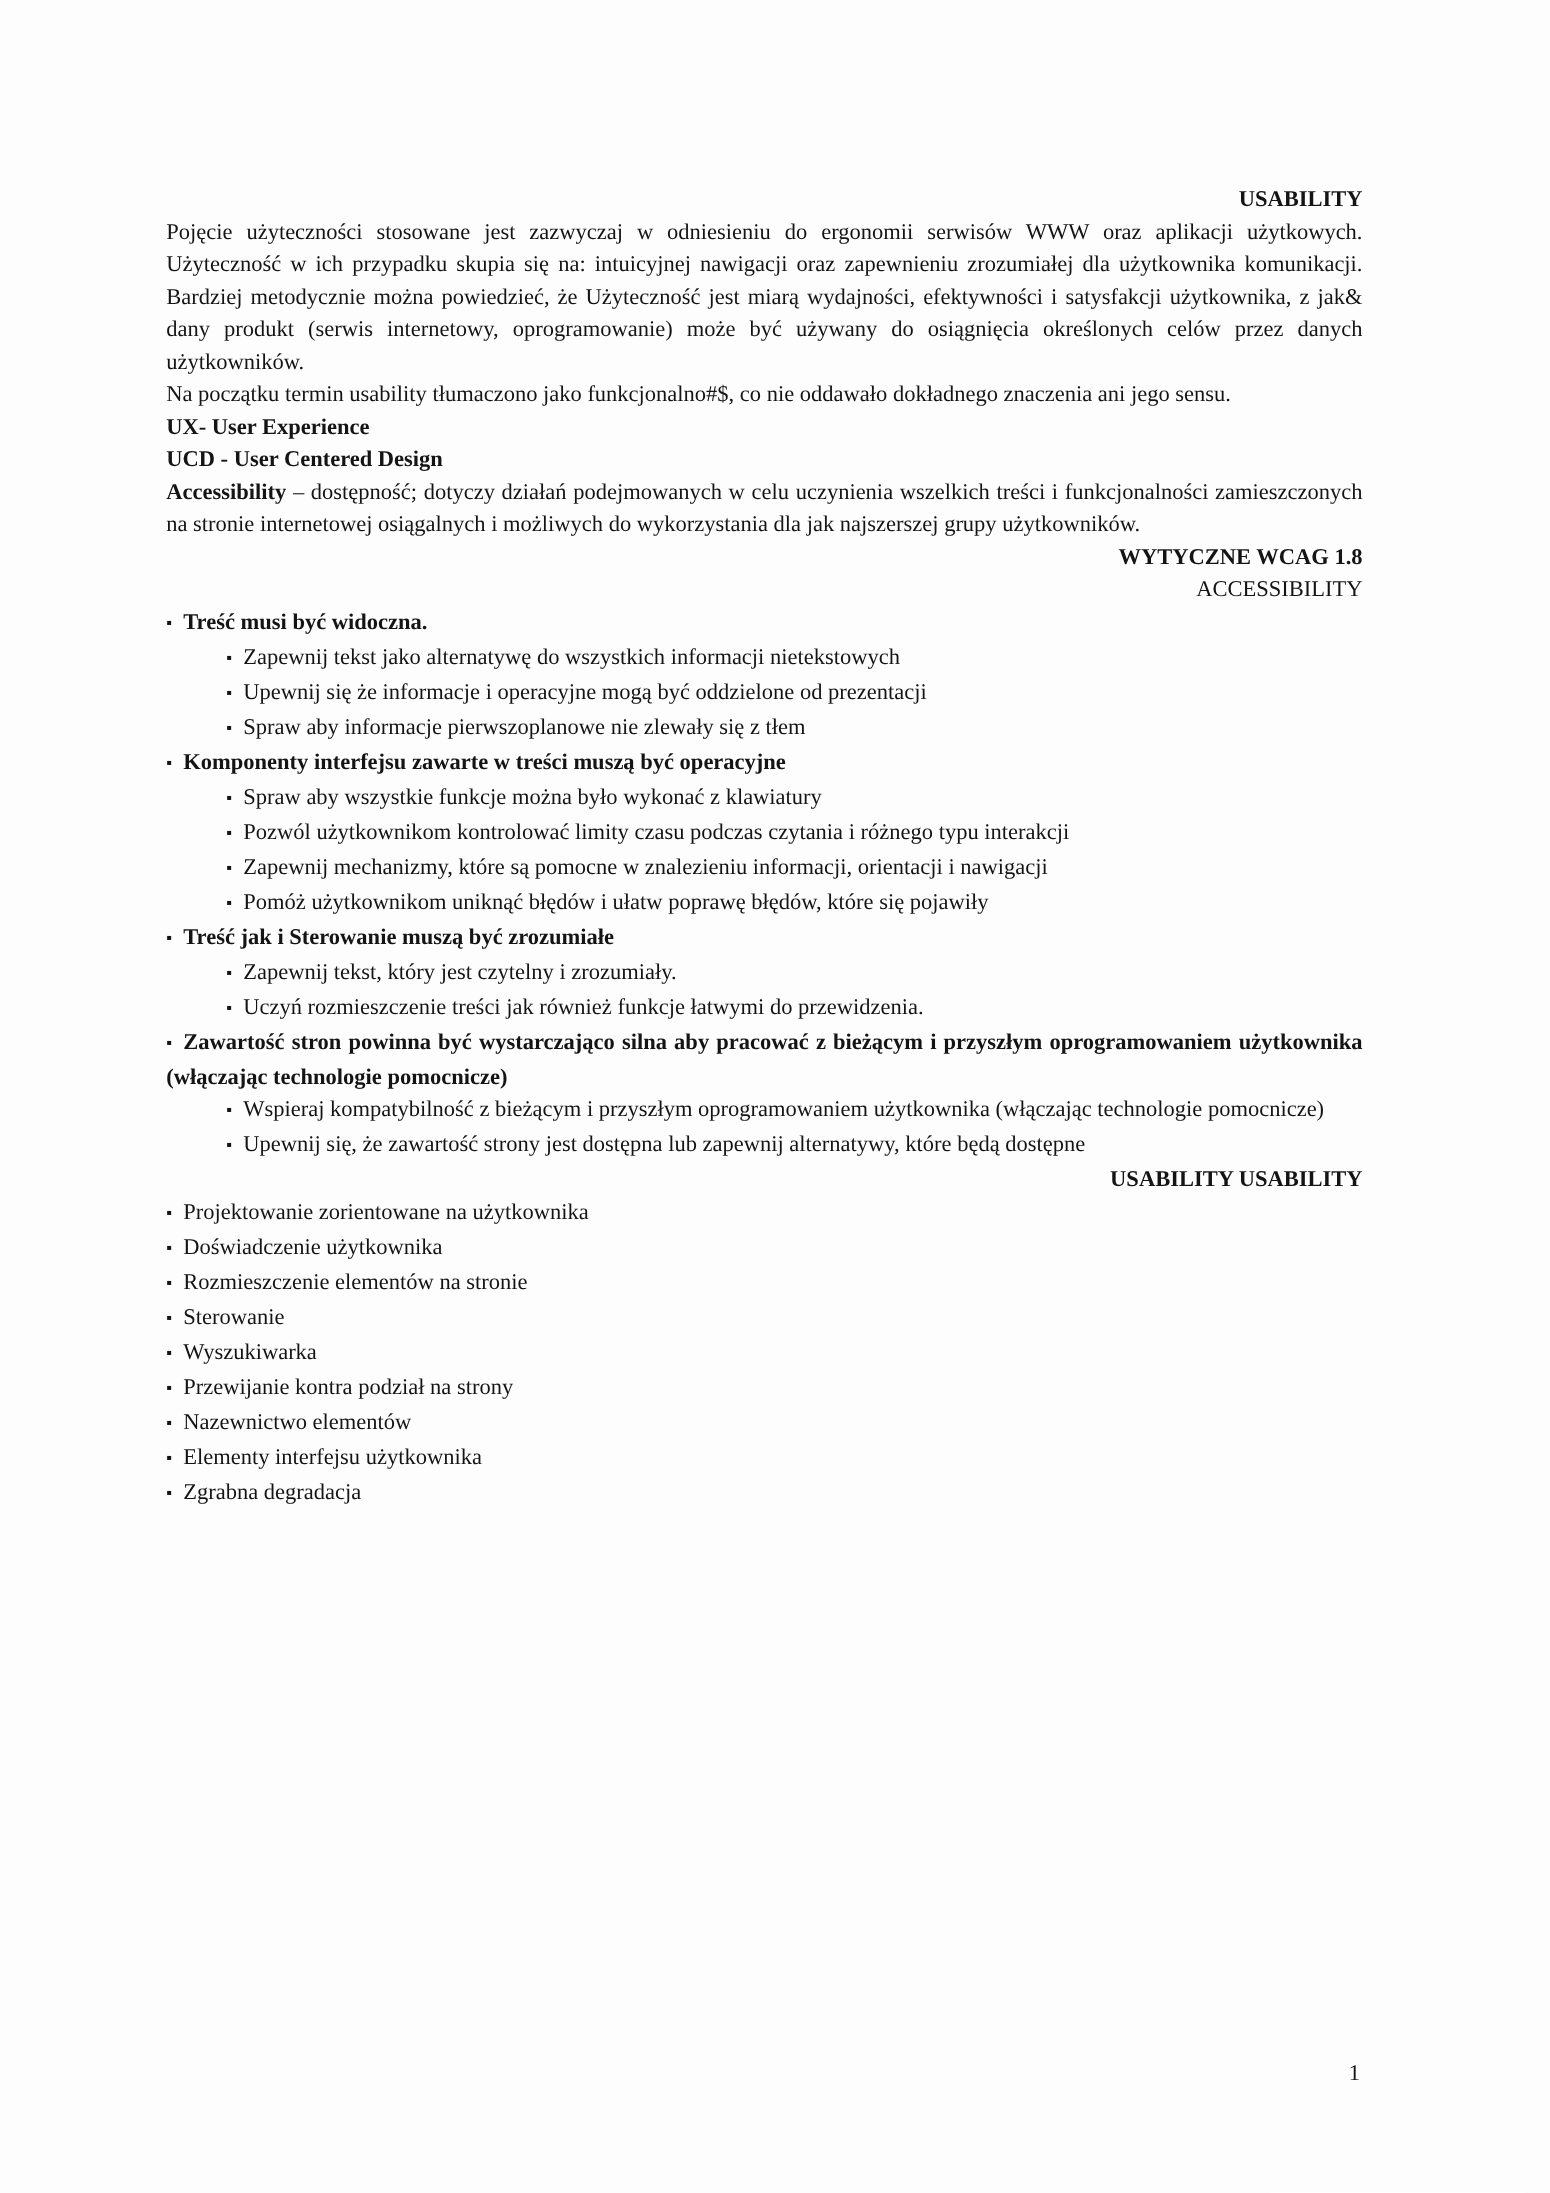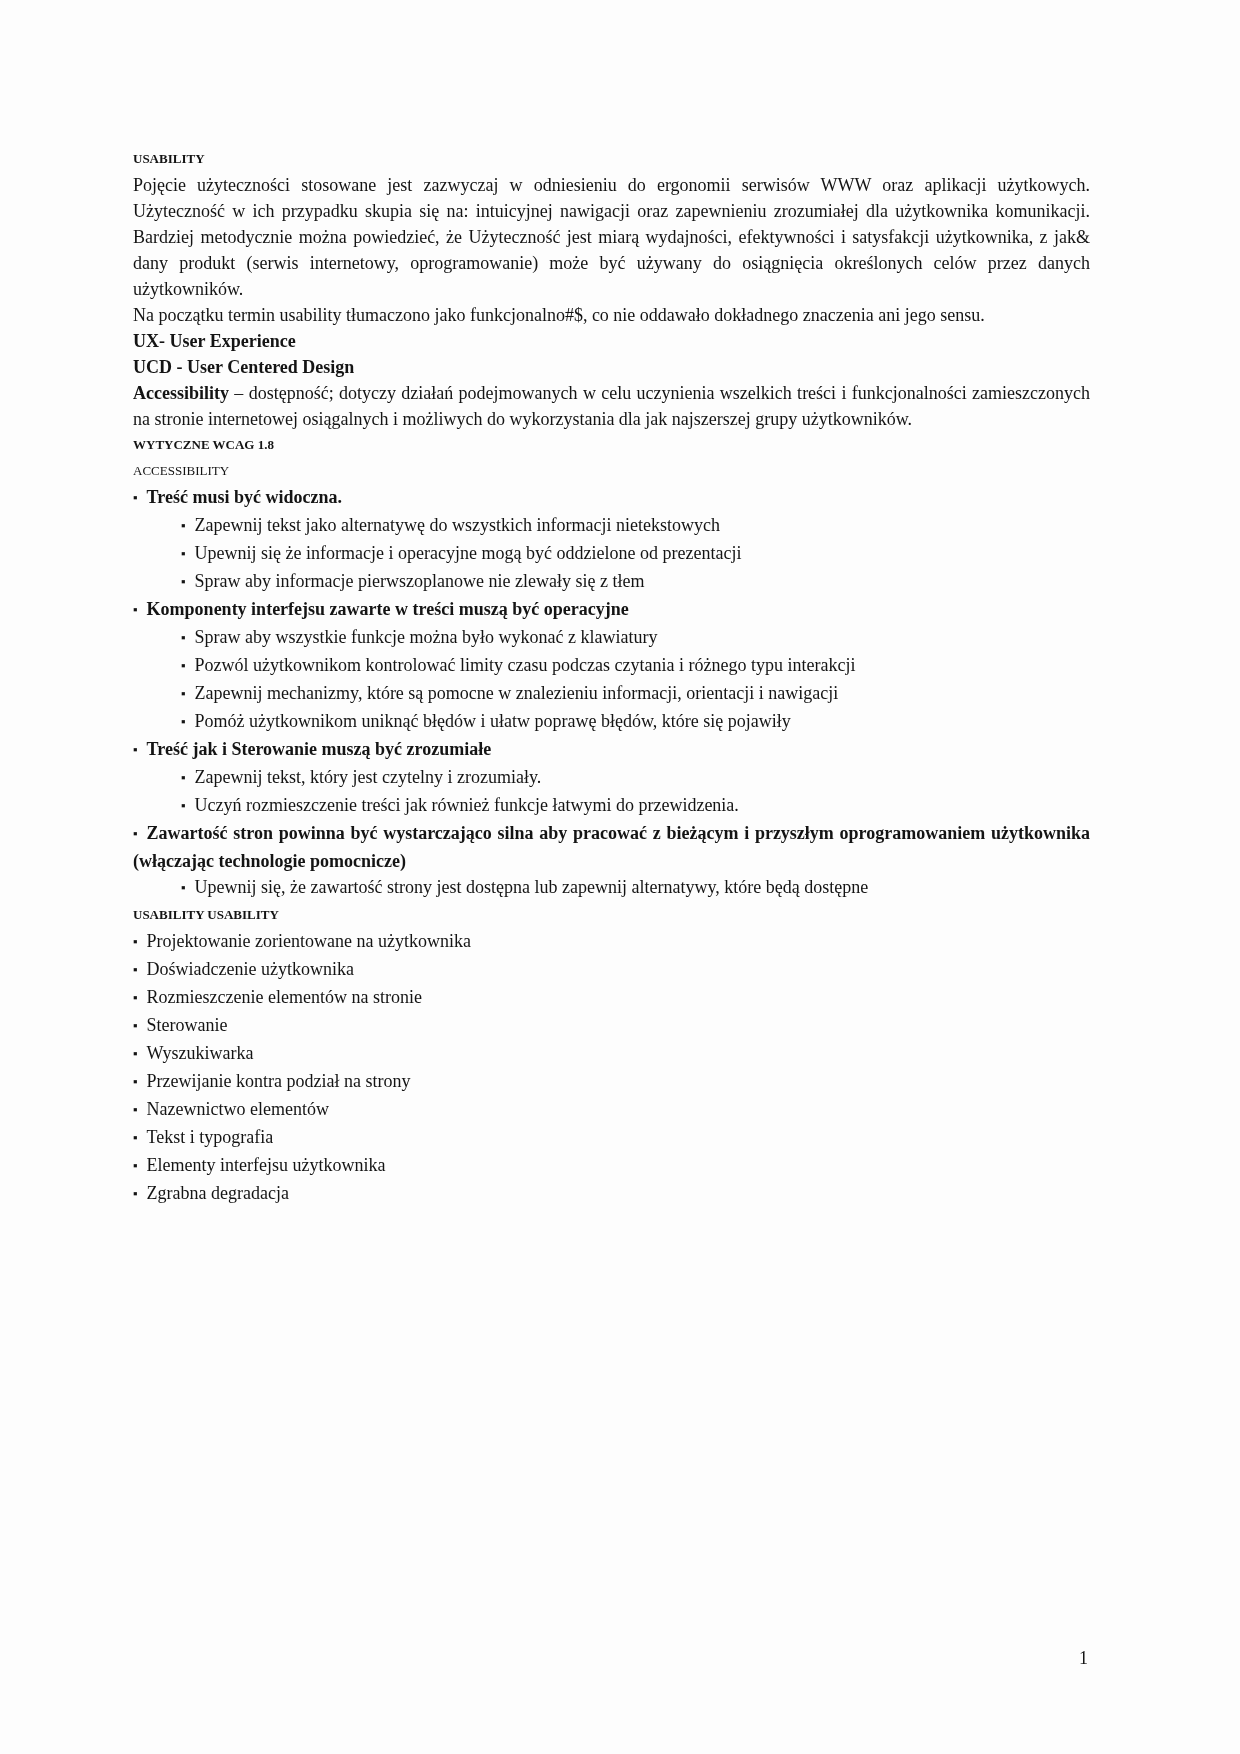--- a/index.html
+++ b/index.html
@@ -11,24 +11,24 @@
     background: #fdfdfd;
     color: #141414;
     font-family: "Liberation Serif", "DejaVu Serif", serif;
     font-size: 18px;
     line-height: 26px;
     padding: 146px 150px 0 133px;
     overflow: hidden;
   }
   .page p, .page h1, .page h2 { margin: 0; padding: 0; }
   h1, h2 {
-    font-size: 13px;
+    font-size: 18px;
     line-height: 26px;
     font-weight: bold;
-    text-align: left;
+    text-align: right;
   }
   h2.reg { font-weight: normal; }
   .just { text-align: justify; }
   .bold { font-weight: bold; }
   .li { text-align: justify; }
   .li .blt {
     display: inline-block;
     font-size: 13px;
     vertical-align: baseline;
     margin-right: 9px;
@@ -71,30 +71,30 @@
   <p class="li l2"><span class="blt">▪</span><span>Spraw aby informacje pierwszoplanowe nie zlewały się z tłem</span></p>
   <p class="li l1 bold"><span class="blt">▪</span><span>Komponenty interfejsu zawarte w treści muszą być operacyjne</span></p>
   <p class="li l2"><span class="blt">▪</span><span>Spraw aby wszystkie funkcje można było wykonać z klawiatury</span></p>
   <p class="li l2"><span class="blt">▪</span><span>Pozwól użytkownikom kontrolować limity czasu podczas czytania i różnego typu interakcji</span></p>
   <p class="li l2"><span class="blt">▪</span><span>Zapewnij mechanizmy, które są pomocne w znalezieniu informacji, orientacji i nawigacji</span></p>
   <p class="li l2"><span class="blt">▪</span><span>Pomóż użytkownikom uniknąć błędów i ułatw poprawę błędów, które się pojawiły</span></p>
   <p class="li l1 bold"><span class="blt">▪</span><span>Treść jak i Sterowanie muszą być zrozumiałe</span></p>
   <p class="li l2"><span class="blt">▪</span><span>Zapewnij tekst, który jest czytelny i zrozumiały.</span></p>
   <p class="li l2"><span class="blt">▪</span><span>Uczyń rozmieszczenie treści jak również funkcje łatwymi do przewidzenia.</span></p>
   <p class="li l1 bold"><span class="blt">▪</span><span>Zawartość stron powinna być wystarczająco silna aby pracować z bieżącym i przyszłym oprogramowaniem użytkownika (włączając technologie pomocnicze)</span></p>
+  <p class="li l2"><span class="blt">▪</span><span>Wspieraj kompatybilność z bieżącym i przyszłym oprogramowaniem użytkownika (włączając technologie pomocnicze)</span></p>
   <p class="li l2"><span class="blt">▪</span><span>Upewnij się, że zawartość strony jest dostępna lub zapewnij alternatywy, które będą dostępne</span></p>
 
   <h2 class="mt-usab">USABILITY USABILITY</h2>
 
   <p class="li l1"><span class="blt">▪</span><span>Projektowanie zorientowane na użytkownika</span></p>
   <p class="li l1"><span class="blt">▪</span><span>Doświadczenie użytkownika</span></p>
   <p class="li l1"><span class="blt">▪</span><span>Rozmieszczenie elementów na stronie</span></p>
   <p class="li l1"><span class="blt">▪</span><span>Sterowanie</span></p>
   <p class="li l1"><span class="blt">▪</span><span>Wyszukiwarka</span></p>
   <p class="li l1"><span class="blt">▪</span><span>Przewijanie kontra podział na strony</span></p>
   <p class="li l1"><span class="blt">▪</span><span>Nazewnictwo elementów</span></p>
-  <p class="li l1"><span class="blt">▪</span><span>Tekst i typografia</span></p>
   <p class="li l1"><span class="blt">▪</span><span>Elementy interfejsu użytkownika</span></p>
   <p class="li l1"><span class="blt">▪</span><span>Zgrabna degradacja</span></p>
 
   <div class="pageno">1</div>
 
 </div>
 
 </body></html>

